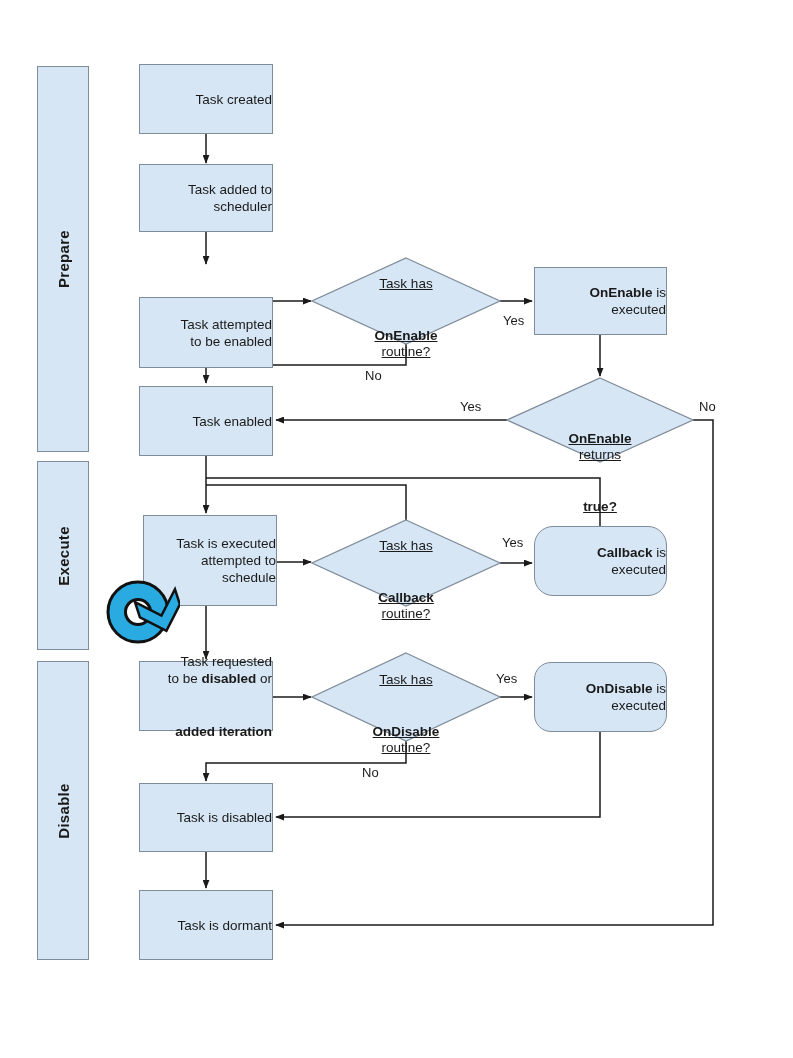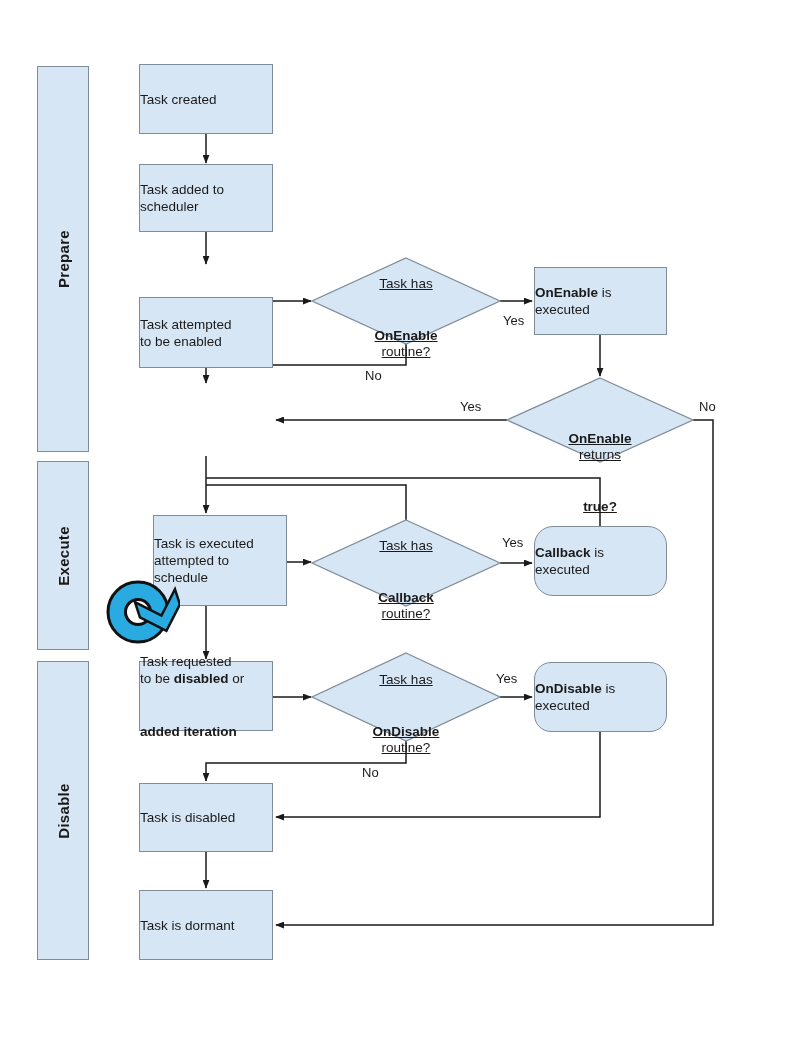--- a/index.html
+++ b/index.html
@@ -13,21 +13,21 @@
     position:relative;width:793px;height:1058px;background:#ffffff;
     font-family:"Liberation Sans","DejaVu Sans",sans-serif;color:#1a1a1a;
     overflow:hidden;
   }
   #wires{position:absolute;left:0;top:0;}
   .edge{stroke:var(--connector);stroke-width:1.5;fill:none;}
   .arrowhead{fill:var(--connector);}
   .shape{fill:var(--node-fill);stroke:var(--node-border);stroke-width:1.3;}
   .pbox{
     position:absolute;background:var(--node-fill);border:1px solid var(--node-border);
-    display:flex;flex-direction:column;align-items:flex-start;justify-content:center;
+    display:flex;flex-direction:column;align-items:flex-end;justify-content:center;
     font-size:13.5px;line-height:17px;text-align:center;box-sizing:border-box;
   }
   .dlabel{
     position:absolute;width:150px;text-align:center;
     font-size:13.5px;line-height:16px;text-decoration:underline;
   }
   .elabel{position:absolute;font-size:13px;line-height:15px;white-space:nowrap;}
   .band{
     position:absolute;left:37px;width:52px;background:var(--node-fill);
     border:1px solid var(--node-border);box-sizing:border-box;
@@ -92,21 +92,24 @@
     <div>Task created</div>
   </div>
   <div class="pbox" style="left:139px;top:164px;width:134px;height:68px;">
     <div>Task added to</div>
     <div>scheduler</div>
   </div>
   <div class="pbox" style="left:139px;top:265px;width:134px;height:71px;margin-top:32px;">
     <div>Task attempted</div>
     <div>to be enabled</div>
   </div>
-  <div class="pbox" style="left:153px;top:515px;width:134px;height:91px;">
+  <div class="pbox" style="left:139px;top:386px;width:134px;height:70px;">
+    <div>Task enabled</div>
+  </div>
+  <div class="pbox" style="left:143px;top:515px;width:134px;height:91px;">
     <div>Task is executed</div>
     <div>attempted to</div>
     <div>schedule</div>
   </div>
   <div class="pbox" style="left:139px;top:661px;width:134px;height:70px;">
     <div><span>Task requested</span></div>
     <div><span>to be </span><span class="b">disabled</span><span> or</span></div>
     <div class="b">added iteration</div>
   </div>
   <div class="pbox" style="left:139px;top:783px;width:134px;height:69px;">

